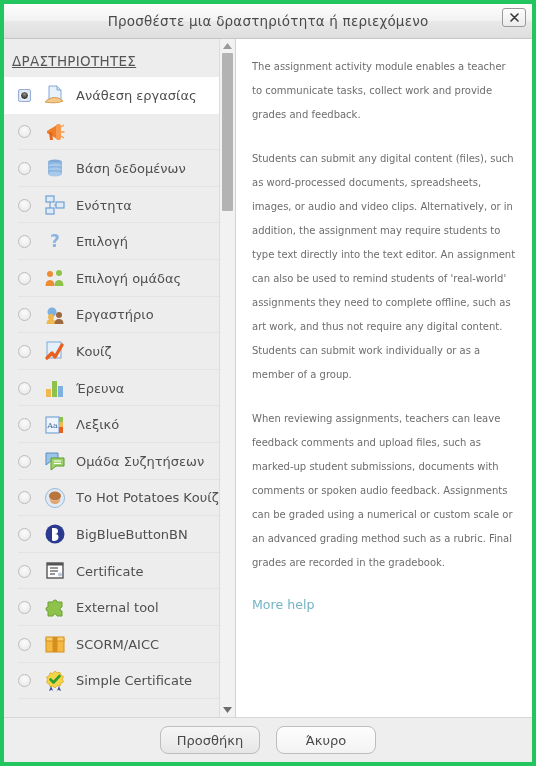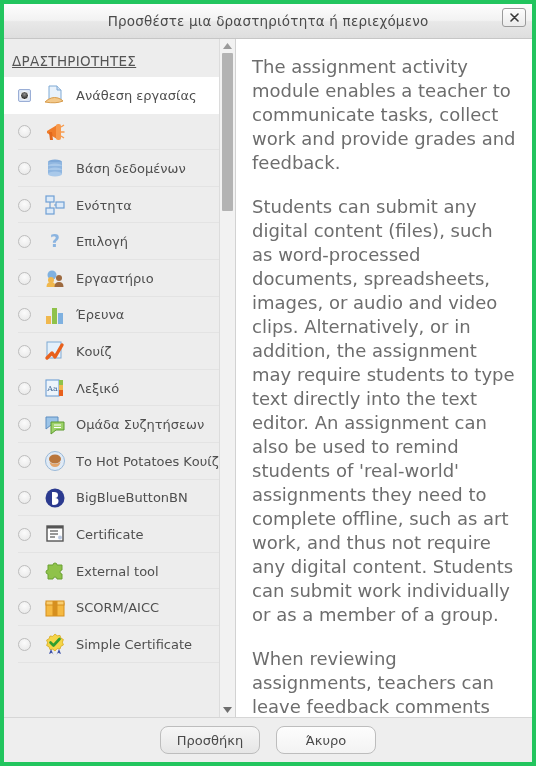--- a/index.html
+++ b/index.html
@@ -200,21 +200,21 @@
   
   .right-pane {
     flex: 1 1 auto;
     padding: 16px 16px 10px 16px;
     box-sizing: border-box;
     overflow: hidden;
     background: #fff;
   }
   .right-pane p {
     margin: 0 0 20px 0;
-    font-size: 18px;
+    font-size: 10px;
     line-height: 24px;
     color: #6d6d6d;
     font-family: "DejaVu Sans", sans-serif;
   }
   .more-help {
     font-size: 12.6px;
     color: #74b3c4;
     font-family: "DejaVu Sans", sans-serif;
     text-decoration: none;
     cursor: pointer;
@@ -327,50 +327,62 @@
               <svg width="22" height="22" viewBox="0 0 22 22">
                 <text x="11" y="16" font-size="17" font-weight="bold" text-anchor="middle" fill="#8bb4e0" font-family="DejaVu Sans, sans-serif">?</text>
               </svg>
             </span>
             <span class="row-label">Επιλογή</span>
           </div>
           <div class="row">
             <span class="radio"></span>
             <span class="icon">
               <svg width="22" height="22" viewBox="0 0 22 22">
+                <circle cx="6" cy="7" r="3" fill="#ef8b33"></circle>
+                <path d="M1.5 19 q0 -6 4.5 -6 q4.5 0 4.5 6 z" fill="#ef8b33"></path>
+                <circle cx="15" cy="6" r="3" fill="#8fc24a"></circle>
+                <path d="M10.5 19 q0 -6 4.5 -6 q4.5 0 4.5 6 z" fill="#8fc24a"></path>
+              </svg>
+            </span>
+            <span class="row-label">Επιλογή ομάδας</span>
+          </div>
+          <div class="row">
+            <span class="radio"></span>
+            <span class="icon">
+              <svg width="22" height="22" viewBox="0 0 22 22">
                 <circle cx="8" cy="8" r="4.5" fill="#7fb1e0"></circle>
                 <path d="M6.5 12 l1.5 2.5 l1.5 -2.5 z" fill="#7fb1e0"></path>
                 <circle cx="7" cy="13" r="3" fill="#f0b84e"></circle>
                 <path d="M2.5 20 q0 -5 4.5 -5 q4.5 0 4.5 5 z" fill="#f0b84e"></path>
                 <circle cx="15" cy="11" r="3" fill="#9d6a3f"></circle>
                 <path d="M10.5 20 q0 -5 4.5 -5 q4.5 0 4.5 5 z" fill="#9d6a3f"></path>
               </svg>
             </span>
             <span class="row-label">Εργαστήριο</span>
           </div>
           <div class="row">
             <span class="radio"></span>
             <span class="icon">
               <svg width="22" height="22" viewBox="0 0 22 22">
+                <rect x="3" y="2" width="14" height="16" fill="#e3f0fb" stroke="#7fa9d4" stroke-width="1"></rect>
+                <path d="M3 18 l5 -5 l3 4 l7 -12" stroke="#e8601c" stroke-width="3.4" fill="none" stroke-linecap="round" stroke-linejoin="round"></path>
+              </svg>
+            </span>
+            <span class="row-label">Κουίζ</span>
+          </div>
+          <div class="row">
+            <span class="radio"></span>
+            <span class="icon">
+              <svg width="22" height="22" viewBox="0 0 22 22">
                 <rect x="2" y="12" width="5" height="8" fill="#f0b84e"></rect>
                 <rect x="8" y="4" width="5" height="16" fill="#8fc24a"></rect>
                 <rect x="14" y="9" width="5" height="11" fill="#7fb1e0"></rect>
               </svg>
             </span>
             <span class="row-label">Έρευνα</span>
-          </div>
-          <div class="row">
-            <span class="radio"></span>
-            <span class="icon">
-              <svg width="22" height="22" viewBox="0 0 22 22">
-                <rect x="3" y="2" width="14" height="16" fill="#e3f0fb" stroke="#7fa9d4" stroke-width="1"></rect>
-                <path d="M3 18 l5 -5 l3 4 l7 -12" stroke="#e8601c" stroke-width="3.4" fill="none" stroke-linecap="round" stroke-linejoin="round"></path>
-              </svg>
-            </span>
-            <span class="row-label">Κουίζ</span>
           </div>
           <div class="row">
             <span class="radio"></span>
             <span class="icon">
               <svg width="22" height="22" viewBox="0 0 22 22">
                 <rect x="2" y="3" width="13" height="16" fill="#edf4fb" stroke="#6f9fd4" stroke-width="1.1"></rect>
                 <text x="8.5" y="14" font-size="8" text-anchor="middle" fill="#4a6f9c" font-family="DejaVu Serif, serif">Aa</text>
                 <rect x="15" y="3" width="4" height="5" fill="#8fc24a"></rect>
                 <rect x="15" y="8" width="4" height="5" fill="#f0b84e"></rect>
                 <rect x="15" y="13" width="4" height="6" fill="#e8601c"></rect>

